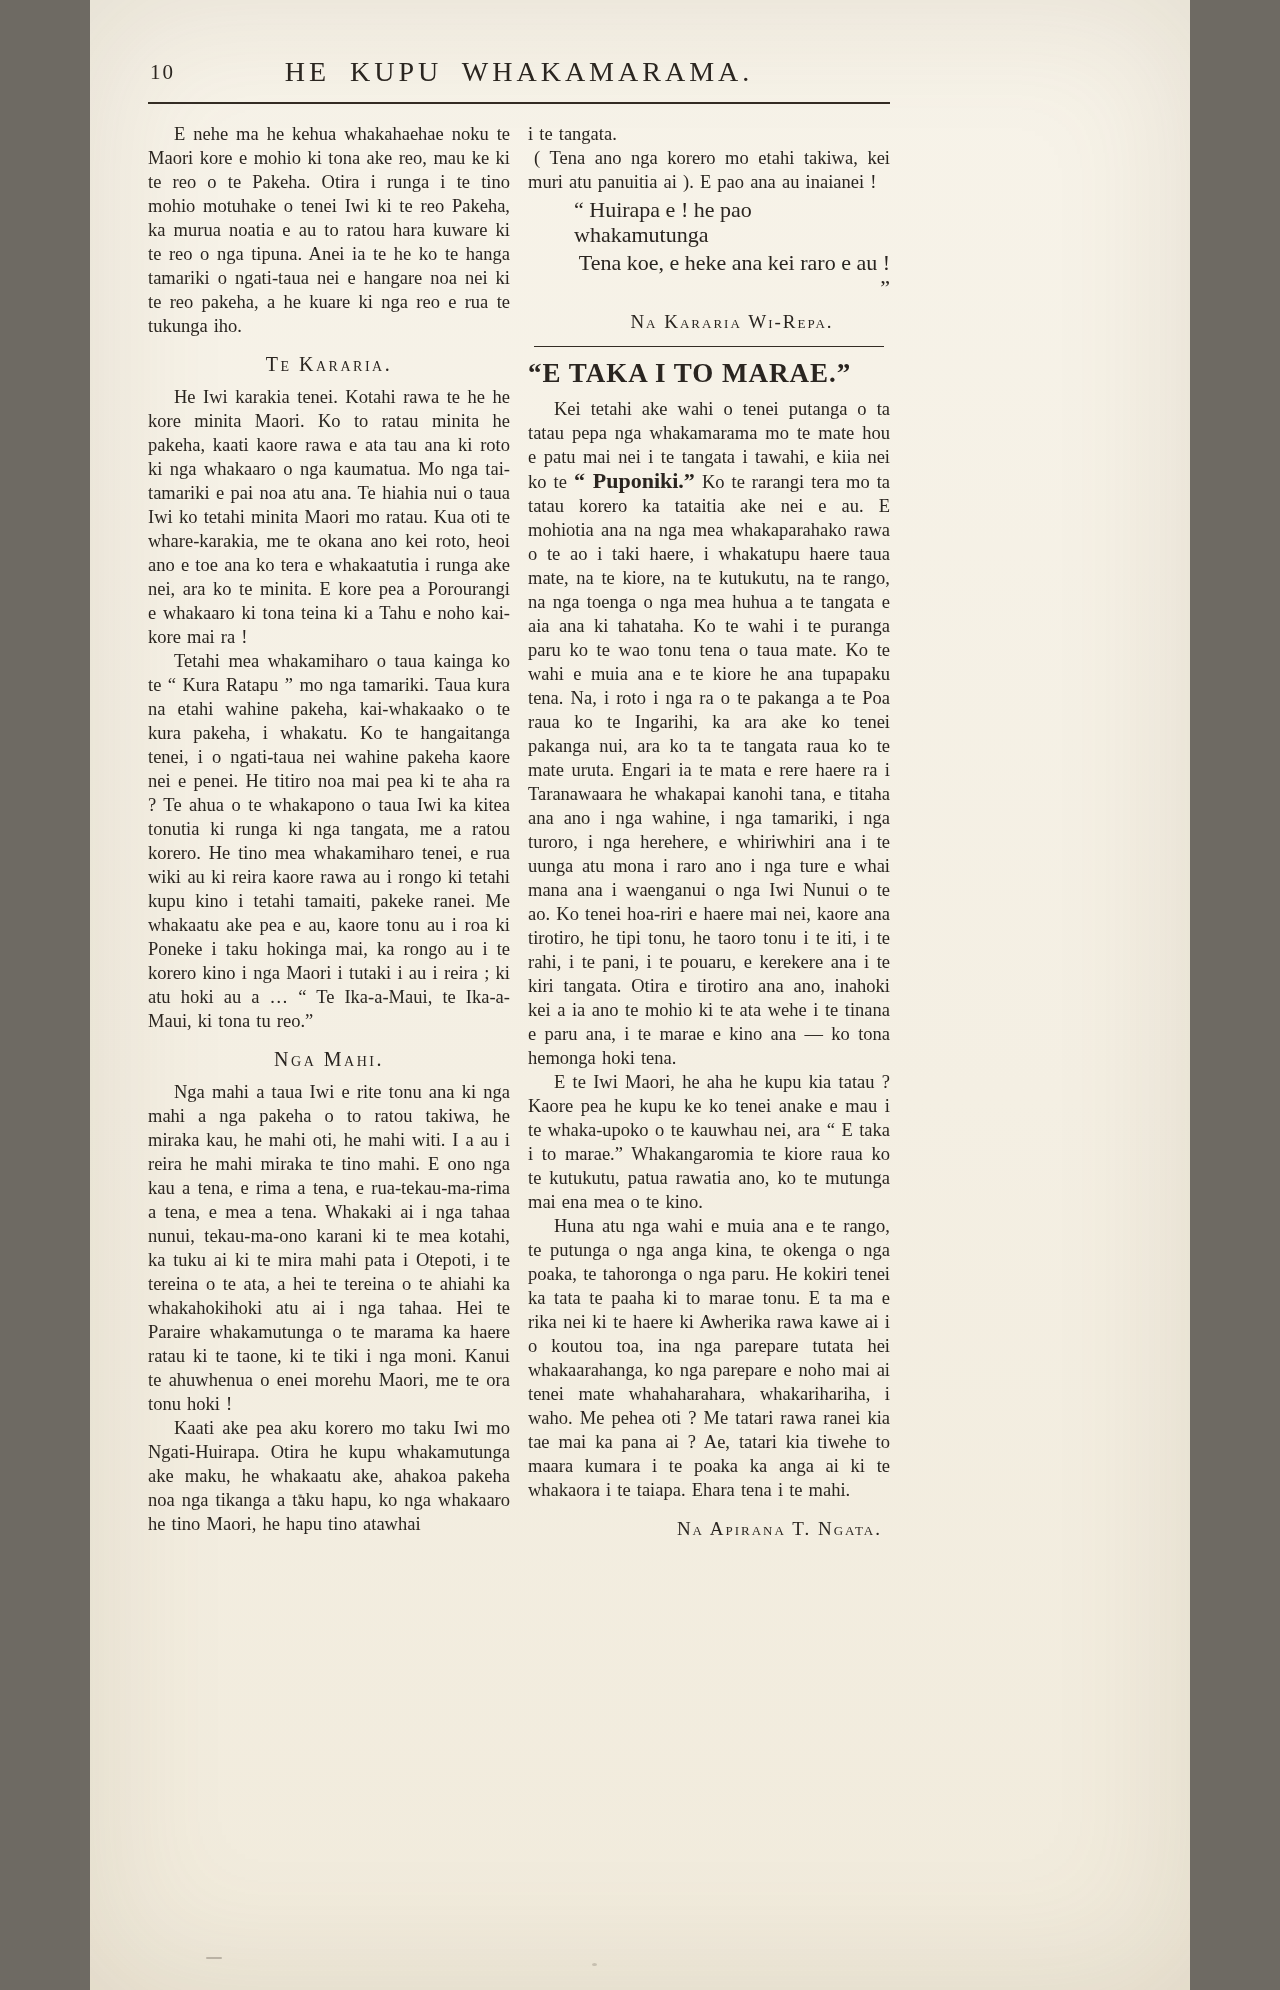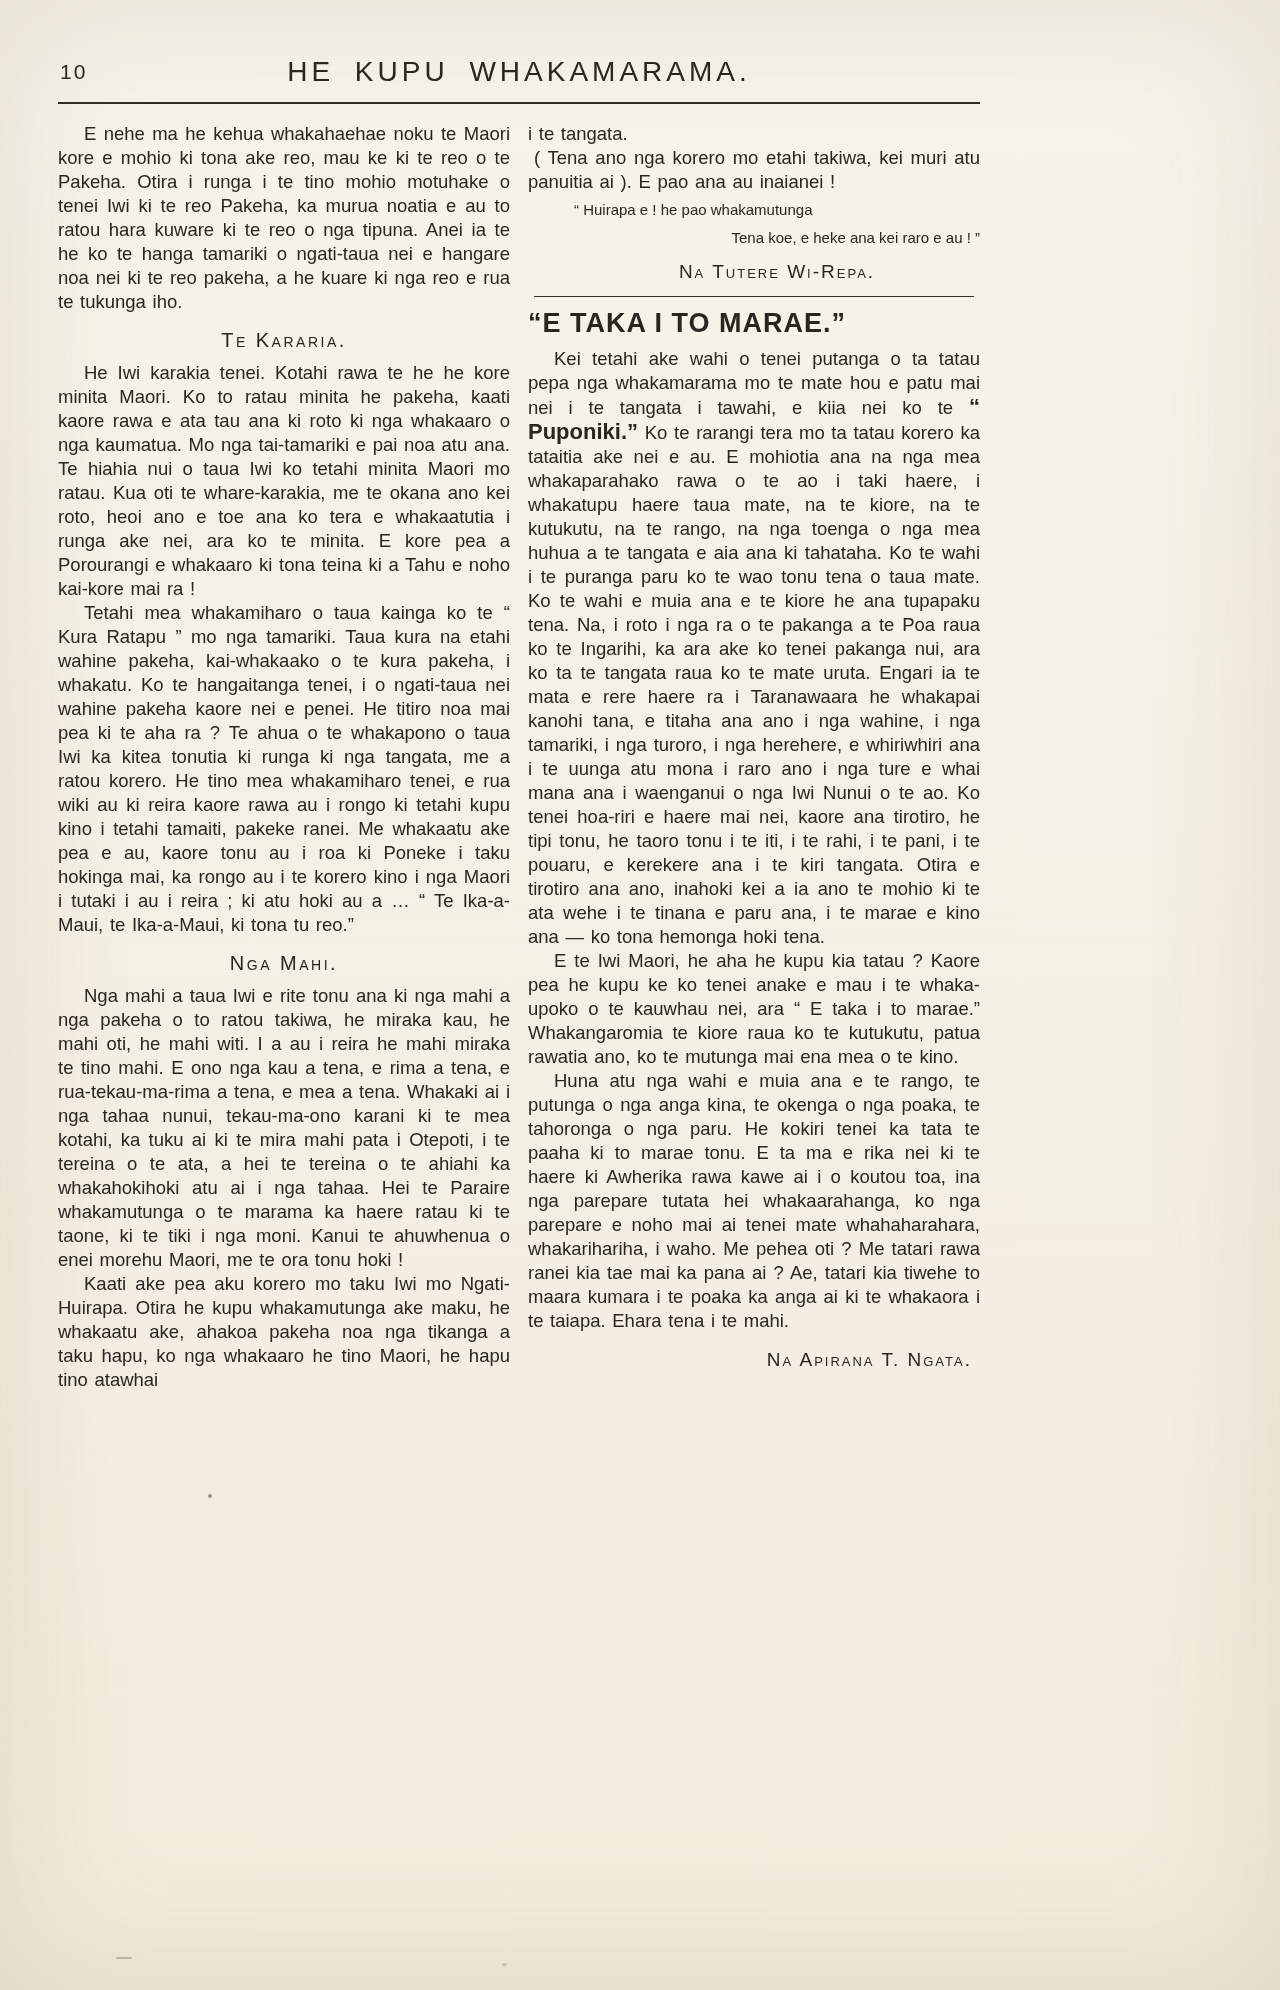--- a/index.html
+++ b/index.html
@@ -1,24 +1,24 @@
 <!DOCTYPE html>
 <html><head>
 <meta charset="utf-8">
 <style>
   * { box-sizing: border-box; }
   html, body { margin: 0; padding: 0; background: #6e6a63; }
   .page {
     position: relative;
-    width: 1280px;
+    width: 1100px;
     height: 1990px;
     margin: 0 auto;
     background: linear-gradient(180deg, #f7f3e9 0%, #f4efe3 55%, #f1ebdc 100%);
     color: #2a2520;
-    font-family: Liberation Sans, sans-serif;
+    font-family: Liberation Serif, serif;
     overflow: hidden;
   }
   .page::after {
     content: "";
     position: absolute; inset: 0;
     box-shadow: inset 0 0 140px rgba(110, 92, 55, 0.14);
     pointer-events: none;
   }
   .content { padding: 54px 300px 0 58px; }
   .header { position: relative; height: 36px; }
@@ -48,21 +48,21 @@
   }
   .indent { text-indent: 26px; }
   .small-indent { text-indent: 6px; }
   .sc-heading {
     margin: 15px 0 9px 0;
     text-align: center;
     font-size: 20px; font-weight: 400;
     font-variant: small-caps;
     letter-spacing: 2.5px;
   }
-  .verse-line { margin: 3px 0 0 0; font-size: 15px; line-height: 25px; }
+  .verse-line { margin: 3px 0 0 0; font-size: 22px; line-height: 25px; }
   .v1 { padding-left: 46px; }
   .v2 { padding-left: 38px; text-align: right; }
   .signature {
     margin: 11px 0 4px 0;
     font-size: 19px;
     font-variant: small-caps;
     letter-spacing: 2px;
   }
   .centered { text-align: center; padding-left: 46px; }
   .right-aligned { text-align: right; padding-right: 8px; margin-top: 16px; }
@@ -106,21 +106,21 @@
         <h2 class="sc-heading">Nga Mahi.</h2>
         <p class="para indent">Nga mahi a taua Iwi e rite tonu ana ki nga mahi a nga pakeha o to ratou takiwa, he miraka kau, he mahi oti, he mahi witi.  I a au i reira he mahi miraka te tino mahi.  E ono nga kau a tena, e rima a tena, e rua-tekau-ma-rima a tena, e mea a tena.  Whakaki ai i nga tahaa nunui, tekau-ma-ono karani ki te mea kotahi, ka tuku ai ki te mira mahi pata i Otepoti, i te tereina o te ata, a hei te tereina o te ahiahi ka whakahokihoki atu ai i nga tahaa.  Hei te Paraire whakamutunga o te marama ka haere ratau ki te taone, ki te tiki i nga moni.  Kanui te ahuwhenua o enei morehu Maori, me te ora tonu hoki !</p>
         <p class="para indent">Kaati ake pea aku korero mo taku Iwi mo Ngati-Huirapa.  Otira he kupu whakamutunga ake maku, he whakaatu ake, ahakoa pakeha noa nga tikanga a taku hapu, ko nga whakaaro he tino Maori, he hapu tino atawhai</p>
       </section>
 
       <section class="col">
         <p class="para">i te tangata.</p>
         <p class="para small-indent">( Tena ano nga korero mo etahi takiwa, kei muri atu panuitia ai ).  E pao ana au inaianei !</p>
         <p class="verse-line v1">“ Huirapa e !  he pao whakamutunga</p>
         <p class="verse-line v2">Tena koe, e heke ana kei raro e au ! ”</p>
-        <p class="signature centered">Na Tutere Wi-Repa.</p>
+        <p class="signature centered">Na Kararia Wi-Repa.</p>
 
         <hr class="article-rule">
         <h2 class="article-heading">“E TAKA I TO MARAE.”</h2>
 
         <p class="para indent"><span>Kei tetahi ake wahi o tenei putanga o ta tatau pepa nga whakamarama mo te mate hou e patu mai nei i te tangata i tawahi, e kiia nei ko te </span><b class="bold-term">“ Puponiki.”</b><span>  Ko te rarangi tera mo ta tatau korero ka tataitia ake nei e au.  E mohiotia ana na nga mea whakaparahako rawa o te ao i taki haere, i whakatupu haere taua mate, na te kiore, na te kutukutu, na te rango, na nga toenga o nga mea huhua a te tangata e aia ana ki tahataha.  Ko te wahi i te puranga paru ko te wao tonu tena o taua mate.  Ko te wahi e muia ana e te kiore he ana tupapaku tena.  Na, i roto i nga ra o te pakanga a te Poa raua ko te Ingarihi, ka ara ake ko tenei pakanga nui, ara ko ta te tangata raua ko te mate uruta.  Engari ia te mata e rere haere ra i Taranawaara he whakapai kanohi tana, e titaha ana ano i nga wahine, i nga tamariki, i nga turoro, i nga herehere, e whiriwhiri ana i te uunga atu mona i raro ano i nga ture e whai mana ana i waenganui o nga Iwi Nunui o te ao.  Ko tenei hoa-riri e haere mai nei, kaore ana tirotiro, he tipi tonu, he taoro tonu i te iti, i te rahi, i te pani, i te pouaru, e kerekere ana i te kiri tangata.  Otira e tirotiro ana ano, inahoki kei a ia ano te mohio ki te ata wehe i te tinana e paru ana, i te marae e kino ana — ko tona hemonga hoki tena.</span></p>
 
         <p class="para indent">E te Iwi Maori, he aha he kupu kia tatau ?  Kaore pea he kupu ke ko tenei anake e mau i te whaka-upoko o te kauwhau nei, ara “ E taka i to marae.”  Whakangaromia te kiore raua ko te kutukutu, patua rawatia ano, ko te mutunga mai ena mea o te kino.</p>
         <p class="para indent">Huna atu nga wahi e muia ana e te rango, te putunga o nga anga kina, te okenga o nga poaka, te tahoronga o nga paru.  He kokiri tenei ka tata te paaha ki to marae tonu.  E ta ma e rika nei ki te haere ki Awherika rawa kawe ai i o koutou toa, ina nga parepare tutata hei whakaarahanga, ko nga parepare e noho mai ai tenei mate whahaharahara, whakarihariha, i waho.  Me pehea oti ?  Me tatari rawa ranei kia tae mai ka pana ai ?  Ae, tatari kia tiwehe to maara kumara i te poaka ka anga ai ki te whakaora i te taiapa.  Ehara tena i te mahi.</p>
         <p class="signature right-aligned">Na Apirana T. Ngata.</p>
       </section>

